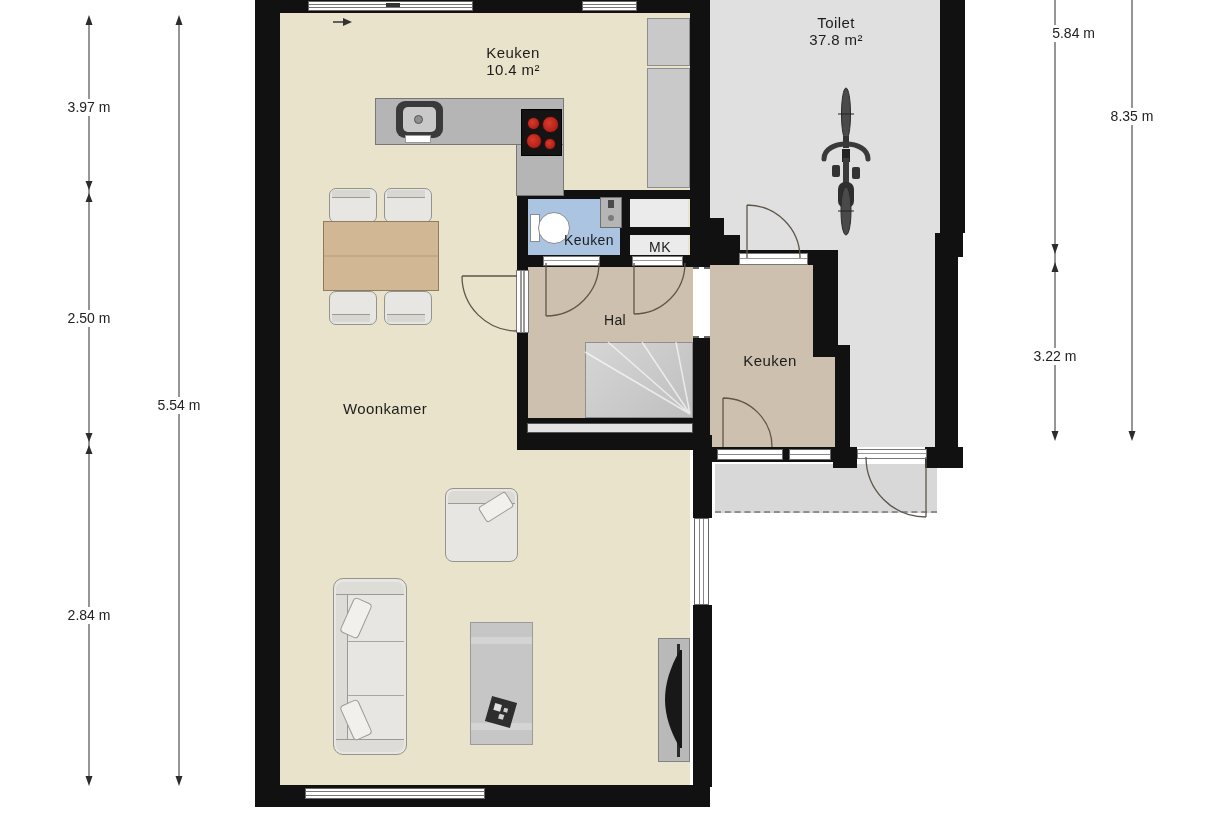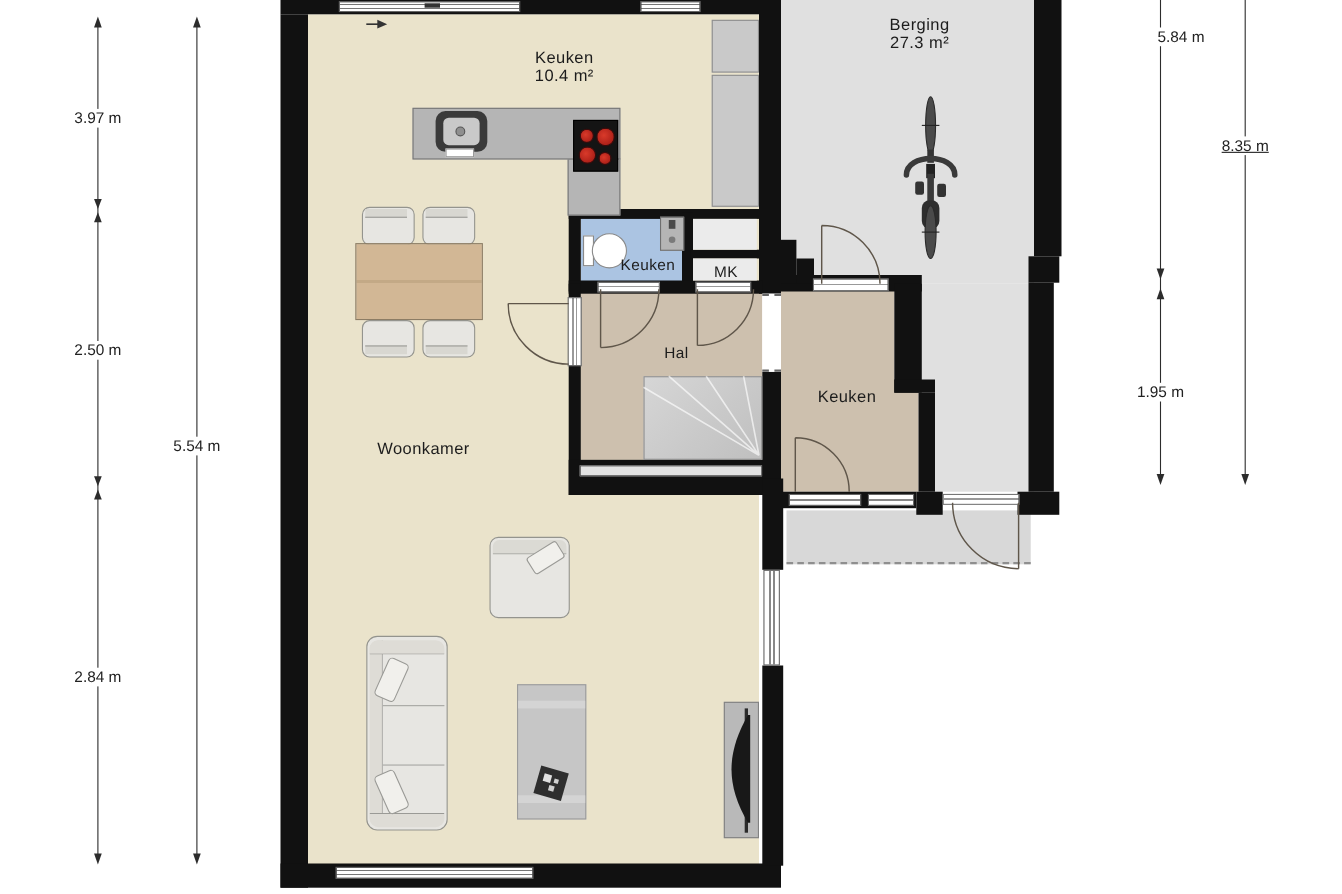--- a/index.html
+++ b/index.html
@@ -209,30 +209,30 @@
       <line x1="1132" y1="0" x2="1132" y2="437"></line>
       <path d="M1132 441 L1128.5 431 L1135.5 431 Z" stroke="none"></path>
     </g>
   </svg>
 
   <div class="room-label" style="left:443px;top:44px;width:140px;">
     <div>Keuken</div>
     <div>10.4 m²</div>
   </div>
   <div class="room-label" style="left:776px;top:14px;width:120px;">
-    <div>Berging</div>
-    <div>27.3 m²</div>
+    <div>Toilet</div>
+    <div>37.8 m²</div>
   </div>
   <div class="room-label" style="left:549px;top:232px;width:80px;font-size:14px;">Keuken</div>
   <div class="room-label" style="left:630px;top:239px;width:60px;font-size:14px;">MK</div>
   <div class="room-label" style="left:575px;top:312px;width:80px;font-size:14px;">Hal</div>
   <div class="room-label" style="left:710px;top:352px;width:120px;">Keuken</div>
   <div class="room-label" style="left:315px;top:400px;width:140px;">Woonkamer</div>
 
   <div class="dim-label" style="left:49px;top:99px;">3.97 m</div>
   <div class="dim-label" style="left:49px;top:310px;">2.50 m</div>
   <div class="dim-label" style="left:49px;top:607px;">2.84 m</div>
   <div class="dim-label" style="left:139px;top:397px;">5.54 m</div>
   <div class="dim-label" style="left:1015px;top:25px;text-align:right;">5.84 m</div>
-  <div class="dim-label" style="left:1015px;top:348px;">1.95 m</div>
-  <div class="dim-label" style="left:1092px;top:124px;text-decoration:underline;">8.35 m</div>
+  <div class="dim-label" style="left:1015px;top:348px;">3.22 m</div>
+  <div class="dim-label" style="left:1092px;top:108px;">8.35 m</div>
 
 </div>
 
 </body></html>

